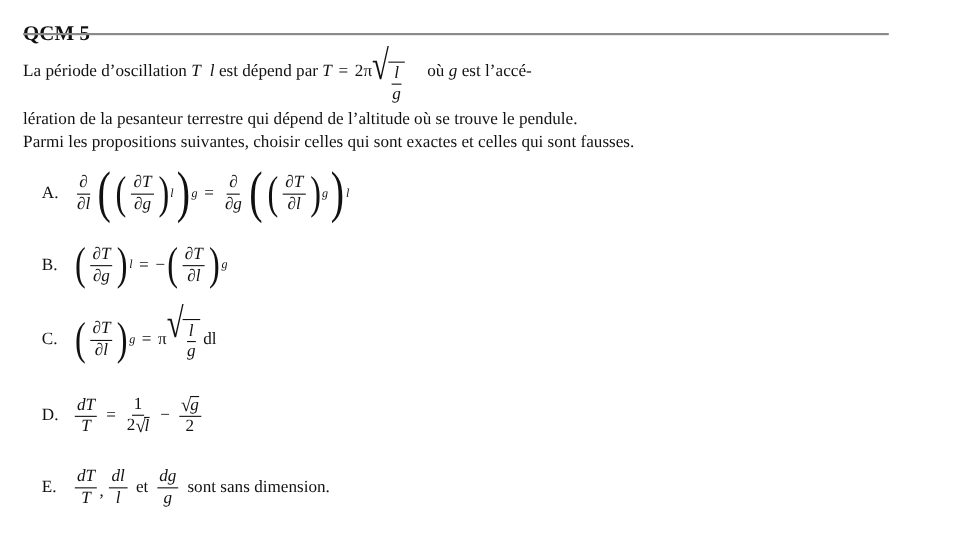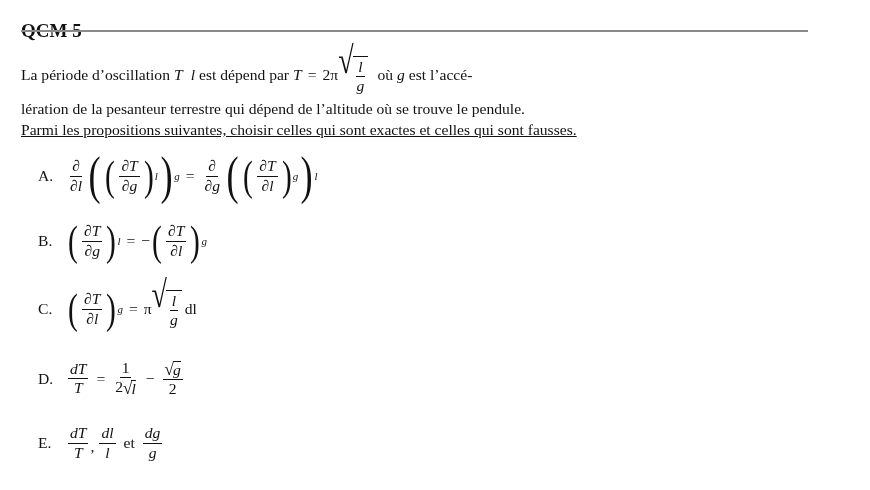--- a/index.html
+++ b/index.html
@@ -42,44 +42,44 @@
   }
   .opt-letter { width: 28px; }
   .op { margin: 0 6px; }
 </style>
 </head>
 <body>
 
 <div class="title">QCM 5</div>
 <div class="rule"></div>
 
-<div class="para" style="top:56px; display:flex; align-items:center;">
+<div class="para" style="top:56px; display:flex; align-items:flex-start;">
   <span>La période d’oscillation </span>
   <span class="it" style="margin:0 4px;">T</span>
   <span class="it" style="margin:0 4px;">l</span>
   <span> est dépend par </span>
   <span class="it" style="margin-left:4px;">T</span>
   <span class="op">=</span>
   <span>2π</span>
   <span class="sqrt">
     <span class="rad">√</span>
     <span class="body">
       <span class="frac">
         <span class="num it">l</span>
         <span class="den it">g</span>
       </span>
     </span>
   </span>
-  <span style="margin-left:9px;"> où </span>
+  <span style="margin-left:20px;"> où </span>
   <span class="it" style="margin:0 4px;">g</span>
   <span> est l’accé-</span>
 </div>
 
 <div class="para" style="top:100px;">lération de la pesanteur terrestre qui dépend de l’altitude où se trouve le pendule.</div>
-<div class="para" style="top:121px;text-decoration:underline;">Parmi les propositions suivantes, choisir celles qui sont exactes et celles qui sont fausses.</div>
+<div class="para" style="top:121px;">Parmi les propositions suivantes, choisir celles qui sont exactes et celles qui sont fausses.</div>
 
 <div class="opt" style="top:150px;">
   <span class="opt-letter">A.</span>
   <span class="frac">
     <span class="num">∂</span>
     <span class="den it">∂l</span>
   </span>
   <span class="paren big">(</span>
   <span class="paren">(</span>
   <span class="frac">
@@ -185,13 +185,14 @@
   <span style="align-self:flex-end; margin-bottom:10px;">,</span>
   <span class="frac" style="margin-left:5px;">
     <span class="num it">dl</span>
     <span class="den it">l</span>
   </span>
   <span style="margin:14px 6px;">et</span>
   <span class="frac">
     <span class="num it">dg</span>
     <span class="den it">g</span>
   </span>
+  <span style="margin-left:6px;">sont sans dimension.</span>
 </div>
 
 </body></html>

